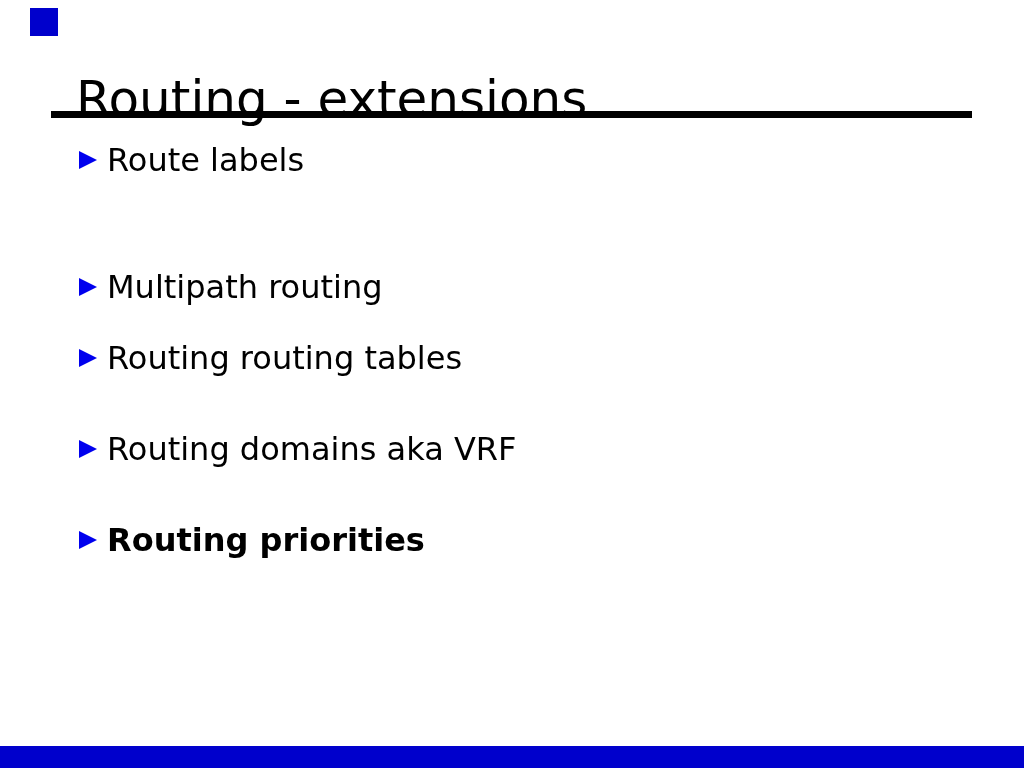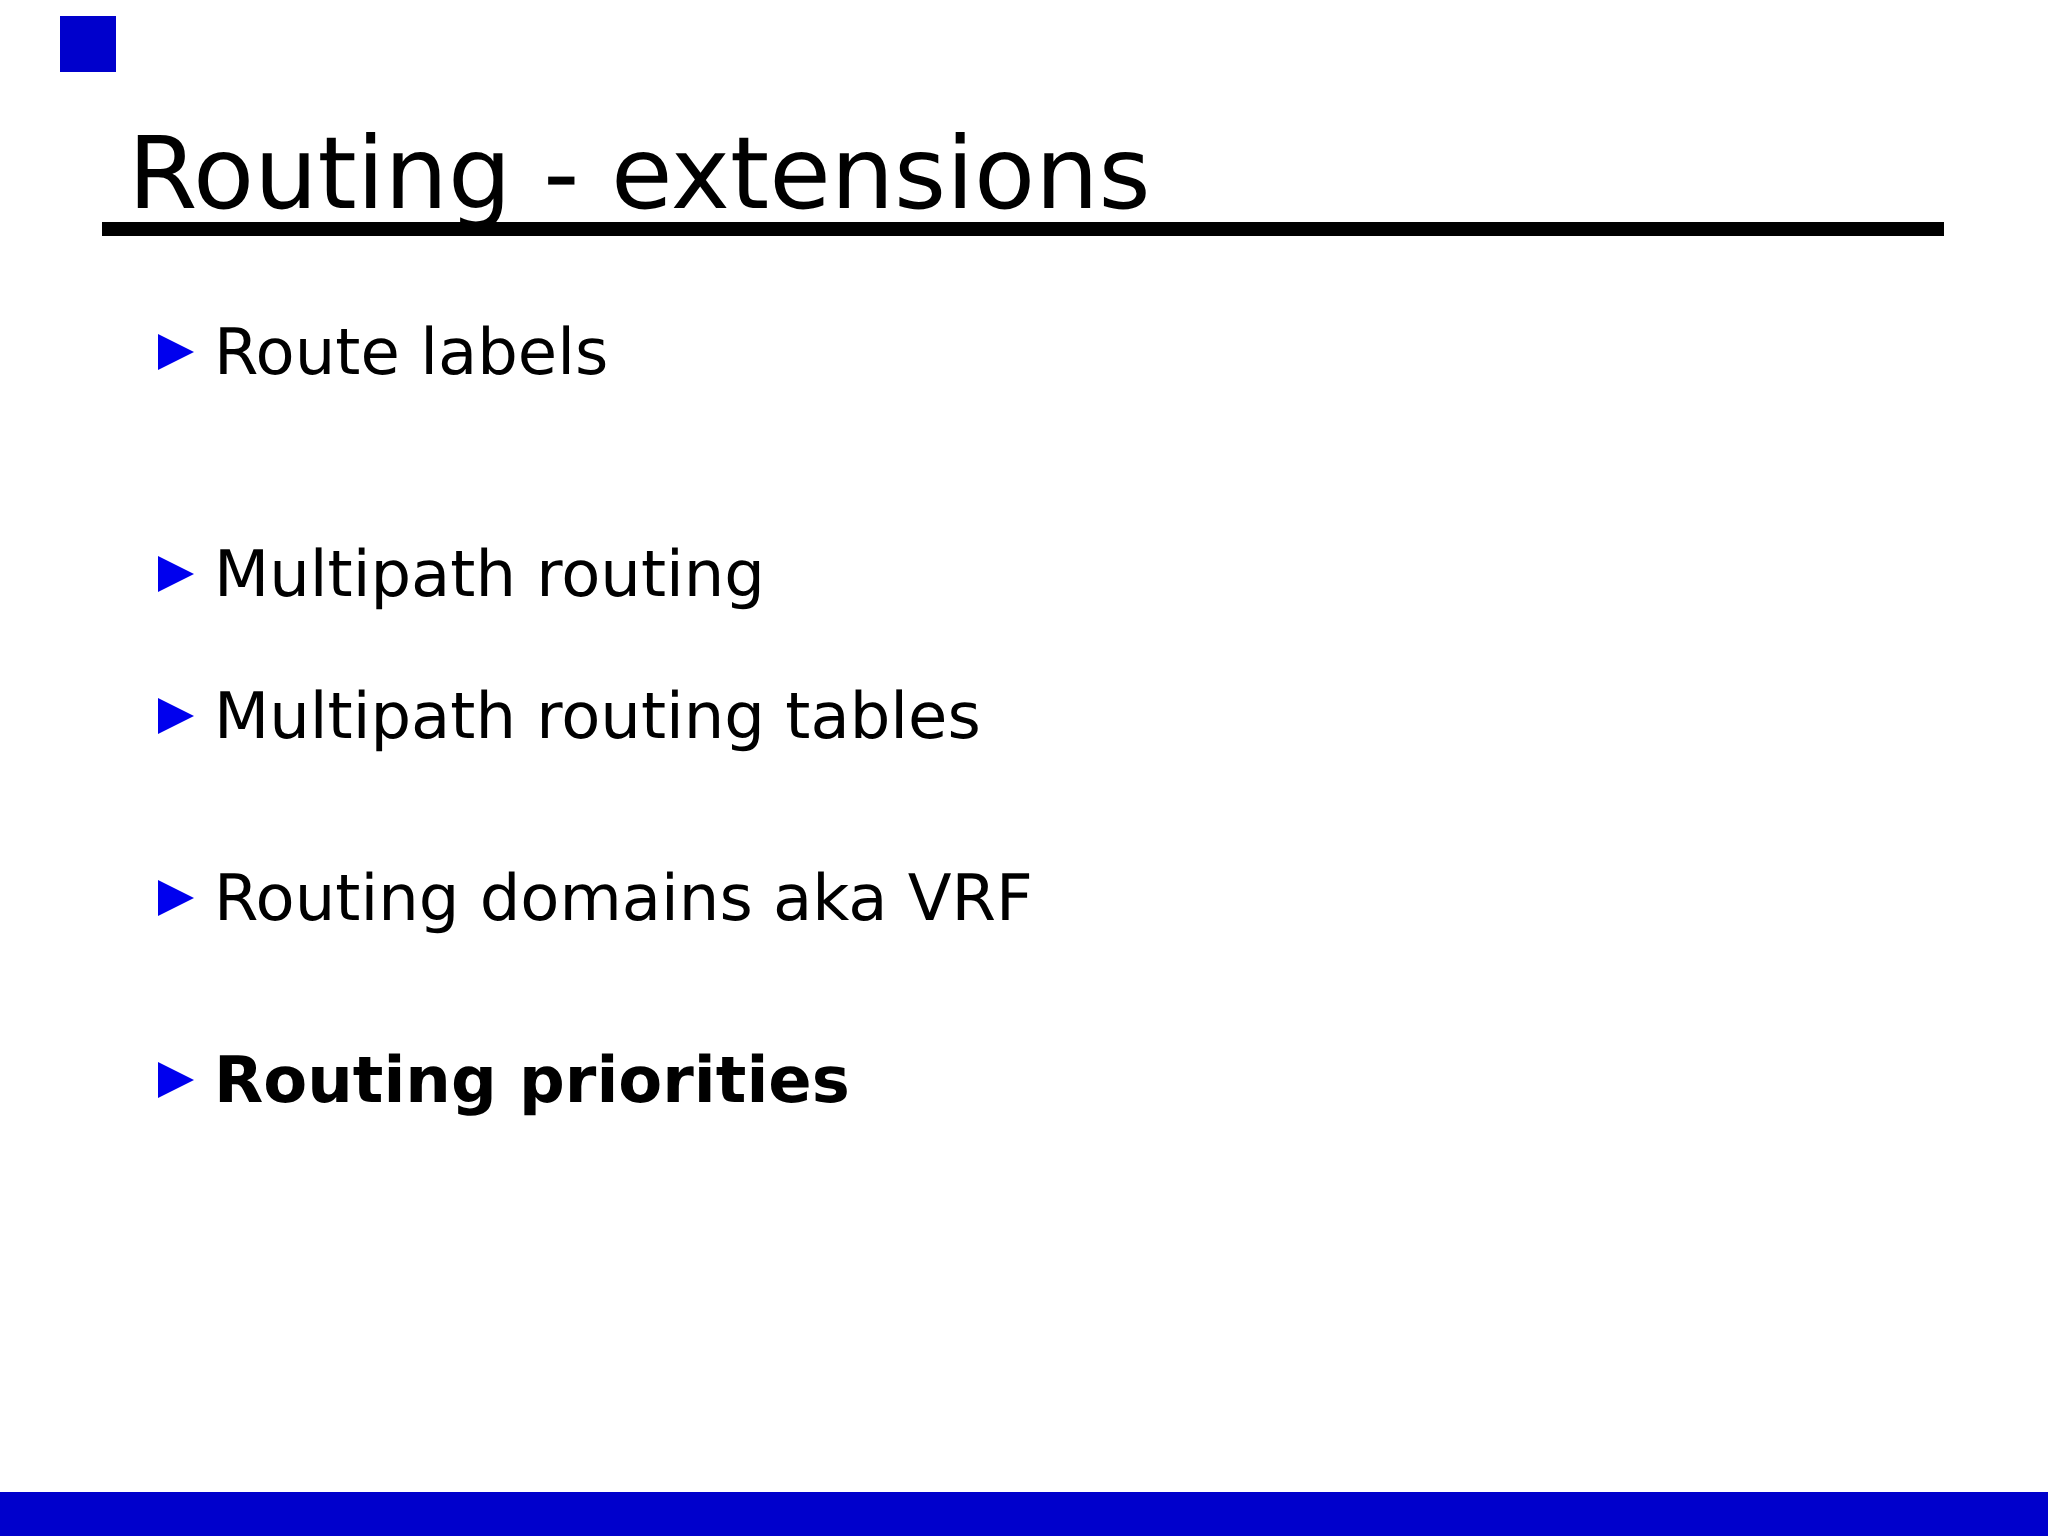--- a/index.html
+++ b/index.html
@@ -42,21 +42,21 @@
     background: var(--rule, #000000);
   }
   .bullet-row {
     position: absolute;
     left: 79px;
     height: 40px;
     display: flex;
     align-items: center;
     gap: 10px;
   }
-  .bullet-row.r0 { top: 156px; }
+  .bullet-row.r0 { top: 140px; }
   .bullet-row.r1 { top: 247px; margin-top: 20px; }
   .bullet-row.r2 { top: 338px; }
   .bullet-row.r3 { top: 429px; }
   .bullet-row.r4 { top: 520px; font-weight: bold; }
   .bullet-marker {
     width: 0;
     height: 0;
     border-top: 9px solid transparent;
     border-bottom: 9px solid transparent;
     border-left: 18px solid var(--bullet-marker, #0000ee);
@@ -77,37 +77,37 @@
     background: var(--decoration, #0000cc);
   }
 </style>
 </head>
 <body>
 
 <div class="slide">
 
   <div class="corner-square"></div>
 
-  <h1 class="slide-title" style="margin:0;font-weight:normal;">Routing - extensions</h1>
+  <h1 class="slide-title" style="margin:12px;font-weight:normal;">Routing - extensions</h1>
 
   <div class="title-rule"></div>
 
   <div class="bullet-row r0">
     <span class="bullet-marker"></span>
     <span class="bullet-text">Route labels</span>
   </div>
 
   <div class="bullet-row r1">
     <span class="bullet-marker"></span>
     <span class="bullet-text">Multipath routing</span>
   </div>
 
   <div class="bullet-row r2">
     <span class="bullet-marker"></span>
-    <span class="bullet-text">Multipath routing tables</span>
+    <span class="bullet-text">Routing routing tables</span>
   </div>
 
   <div class="bullet-row r3">
     <span class="bullet-marker"></span>
     <span class="bullet-text">Routing domains aka VRF</span>
   </div>
 
   <div class="bullet-row r4">
     <span class="bullet-marker"></span>
     <span class="bullet-text">Routing priorities</span>

